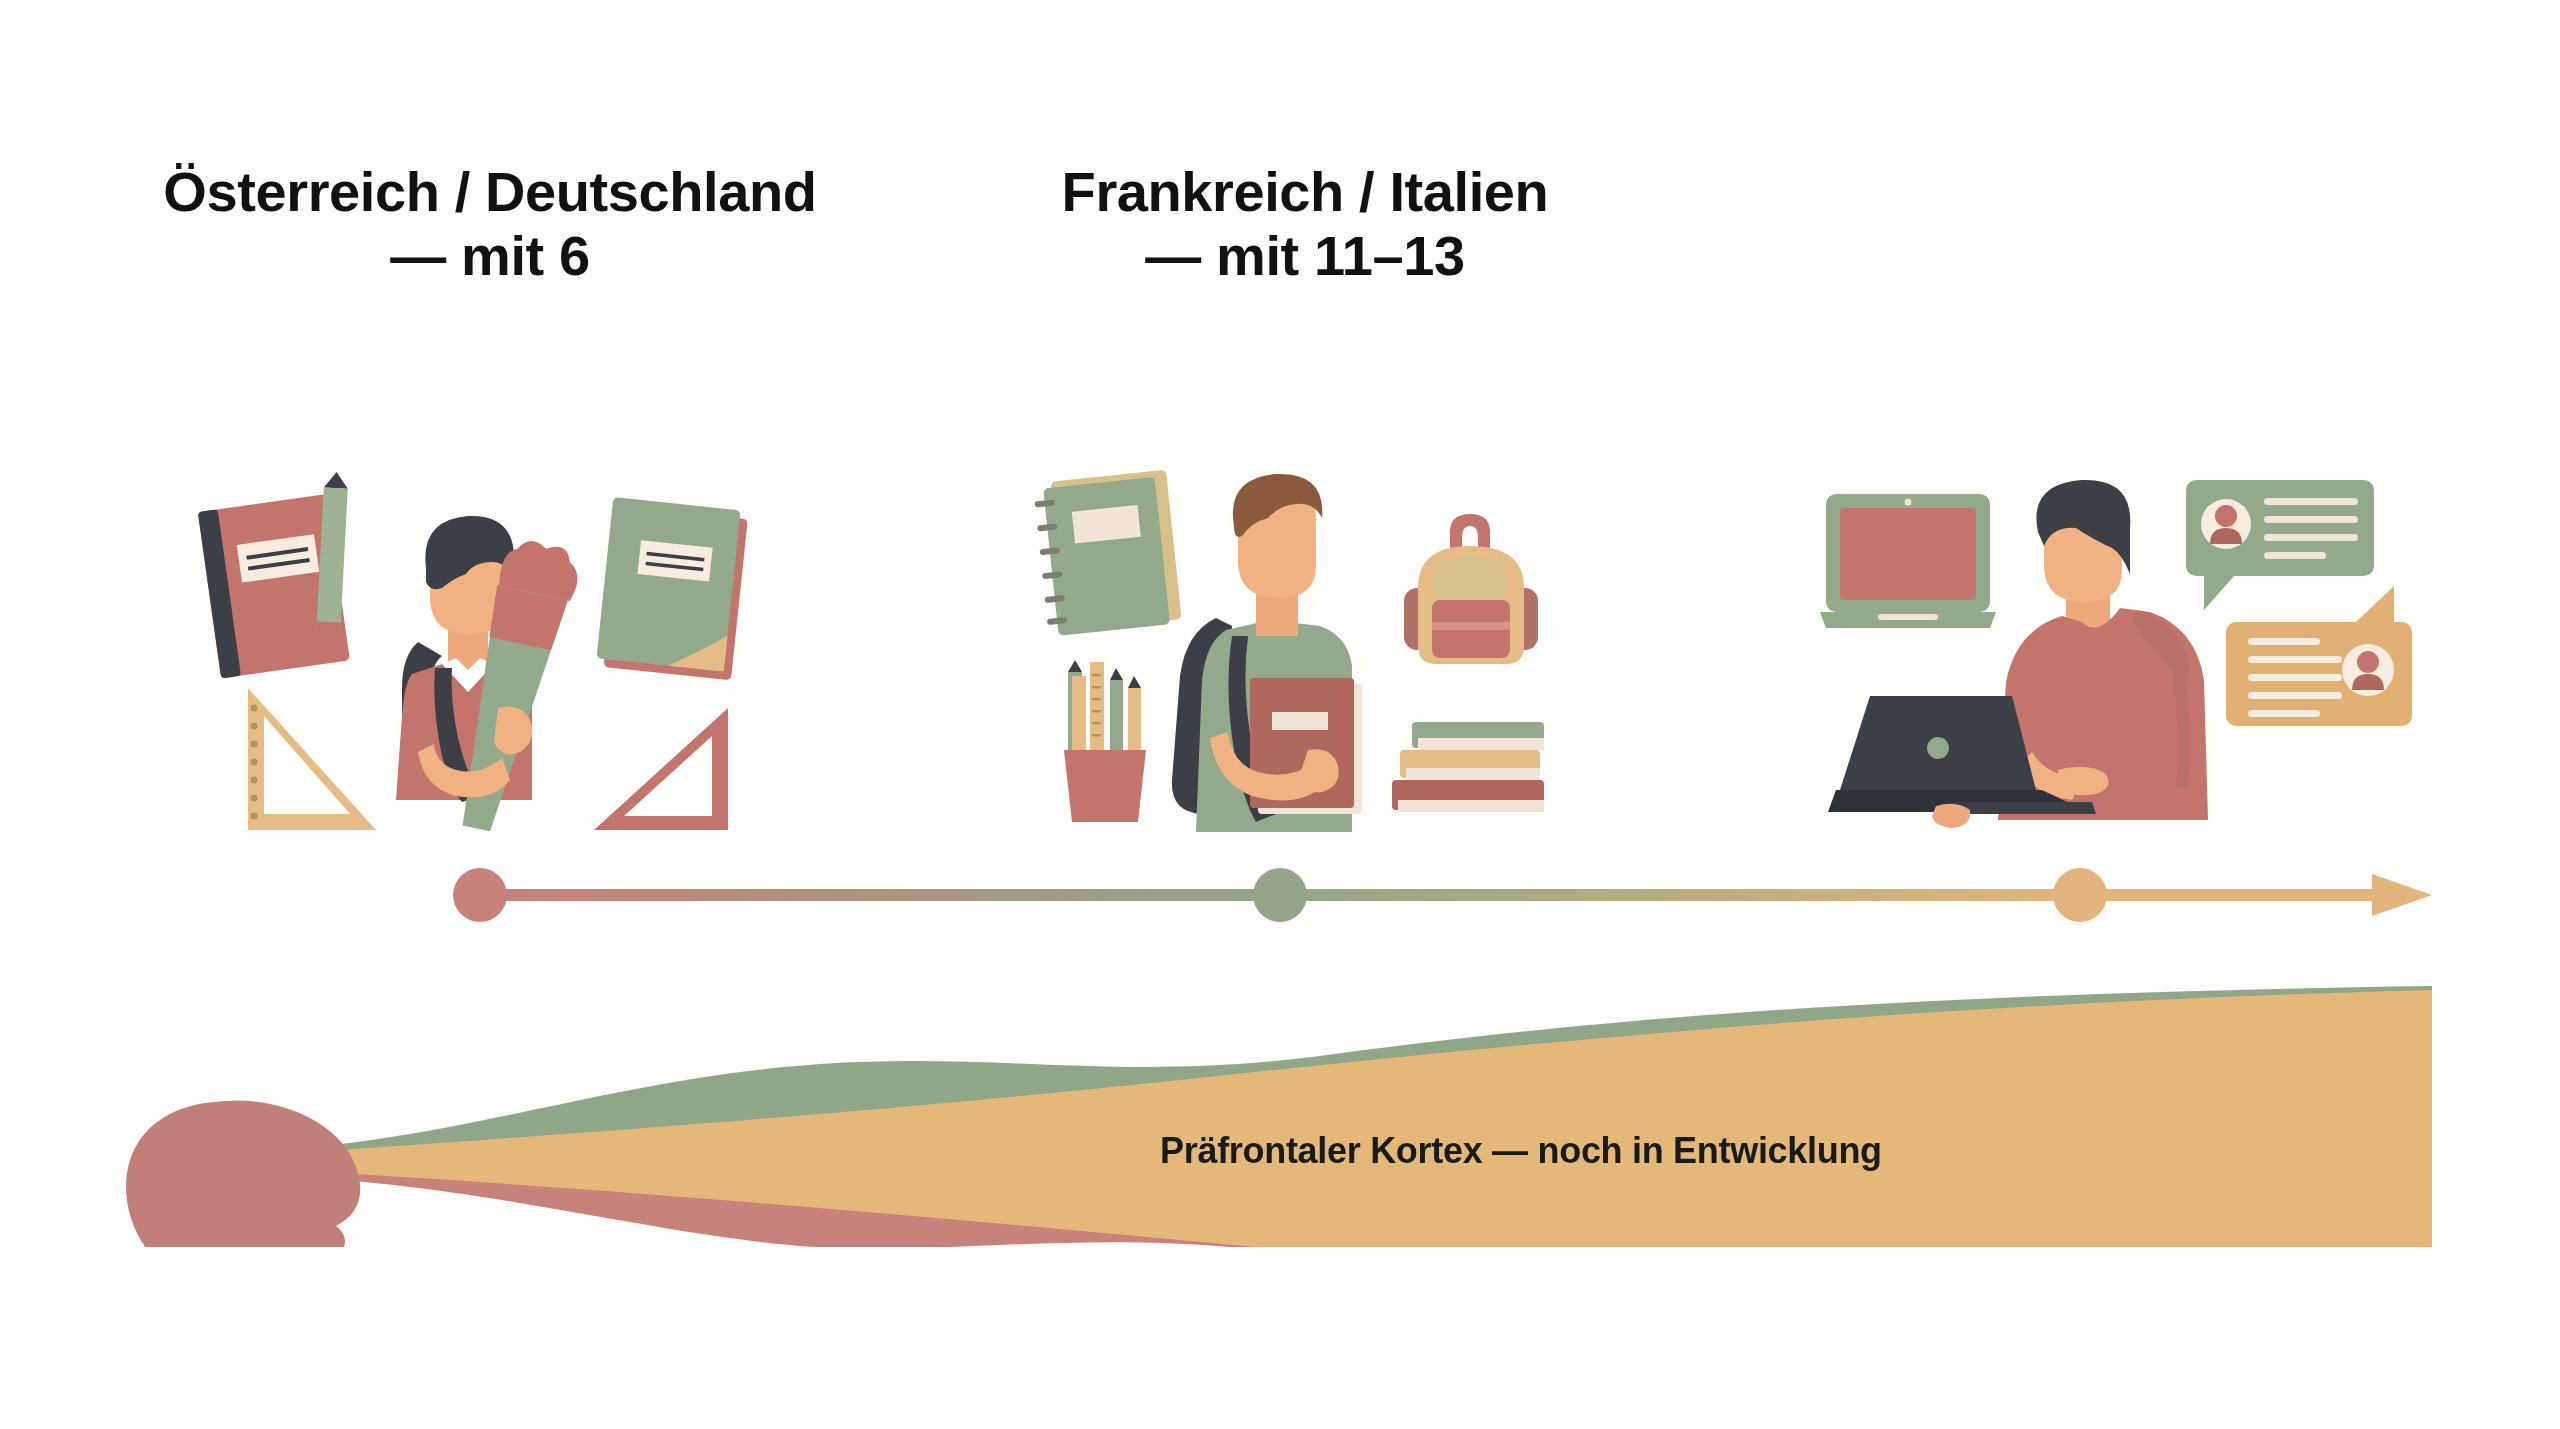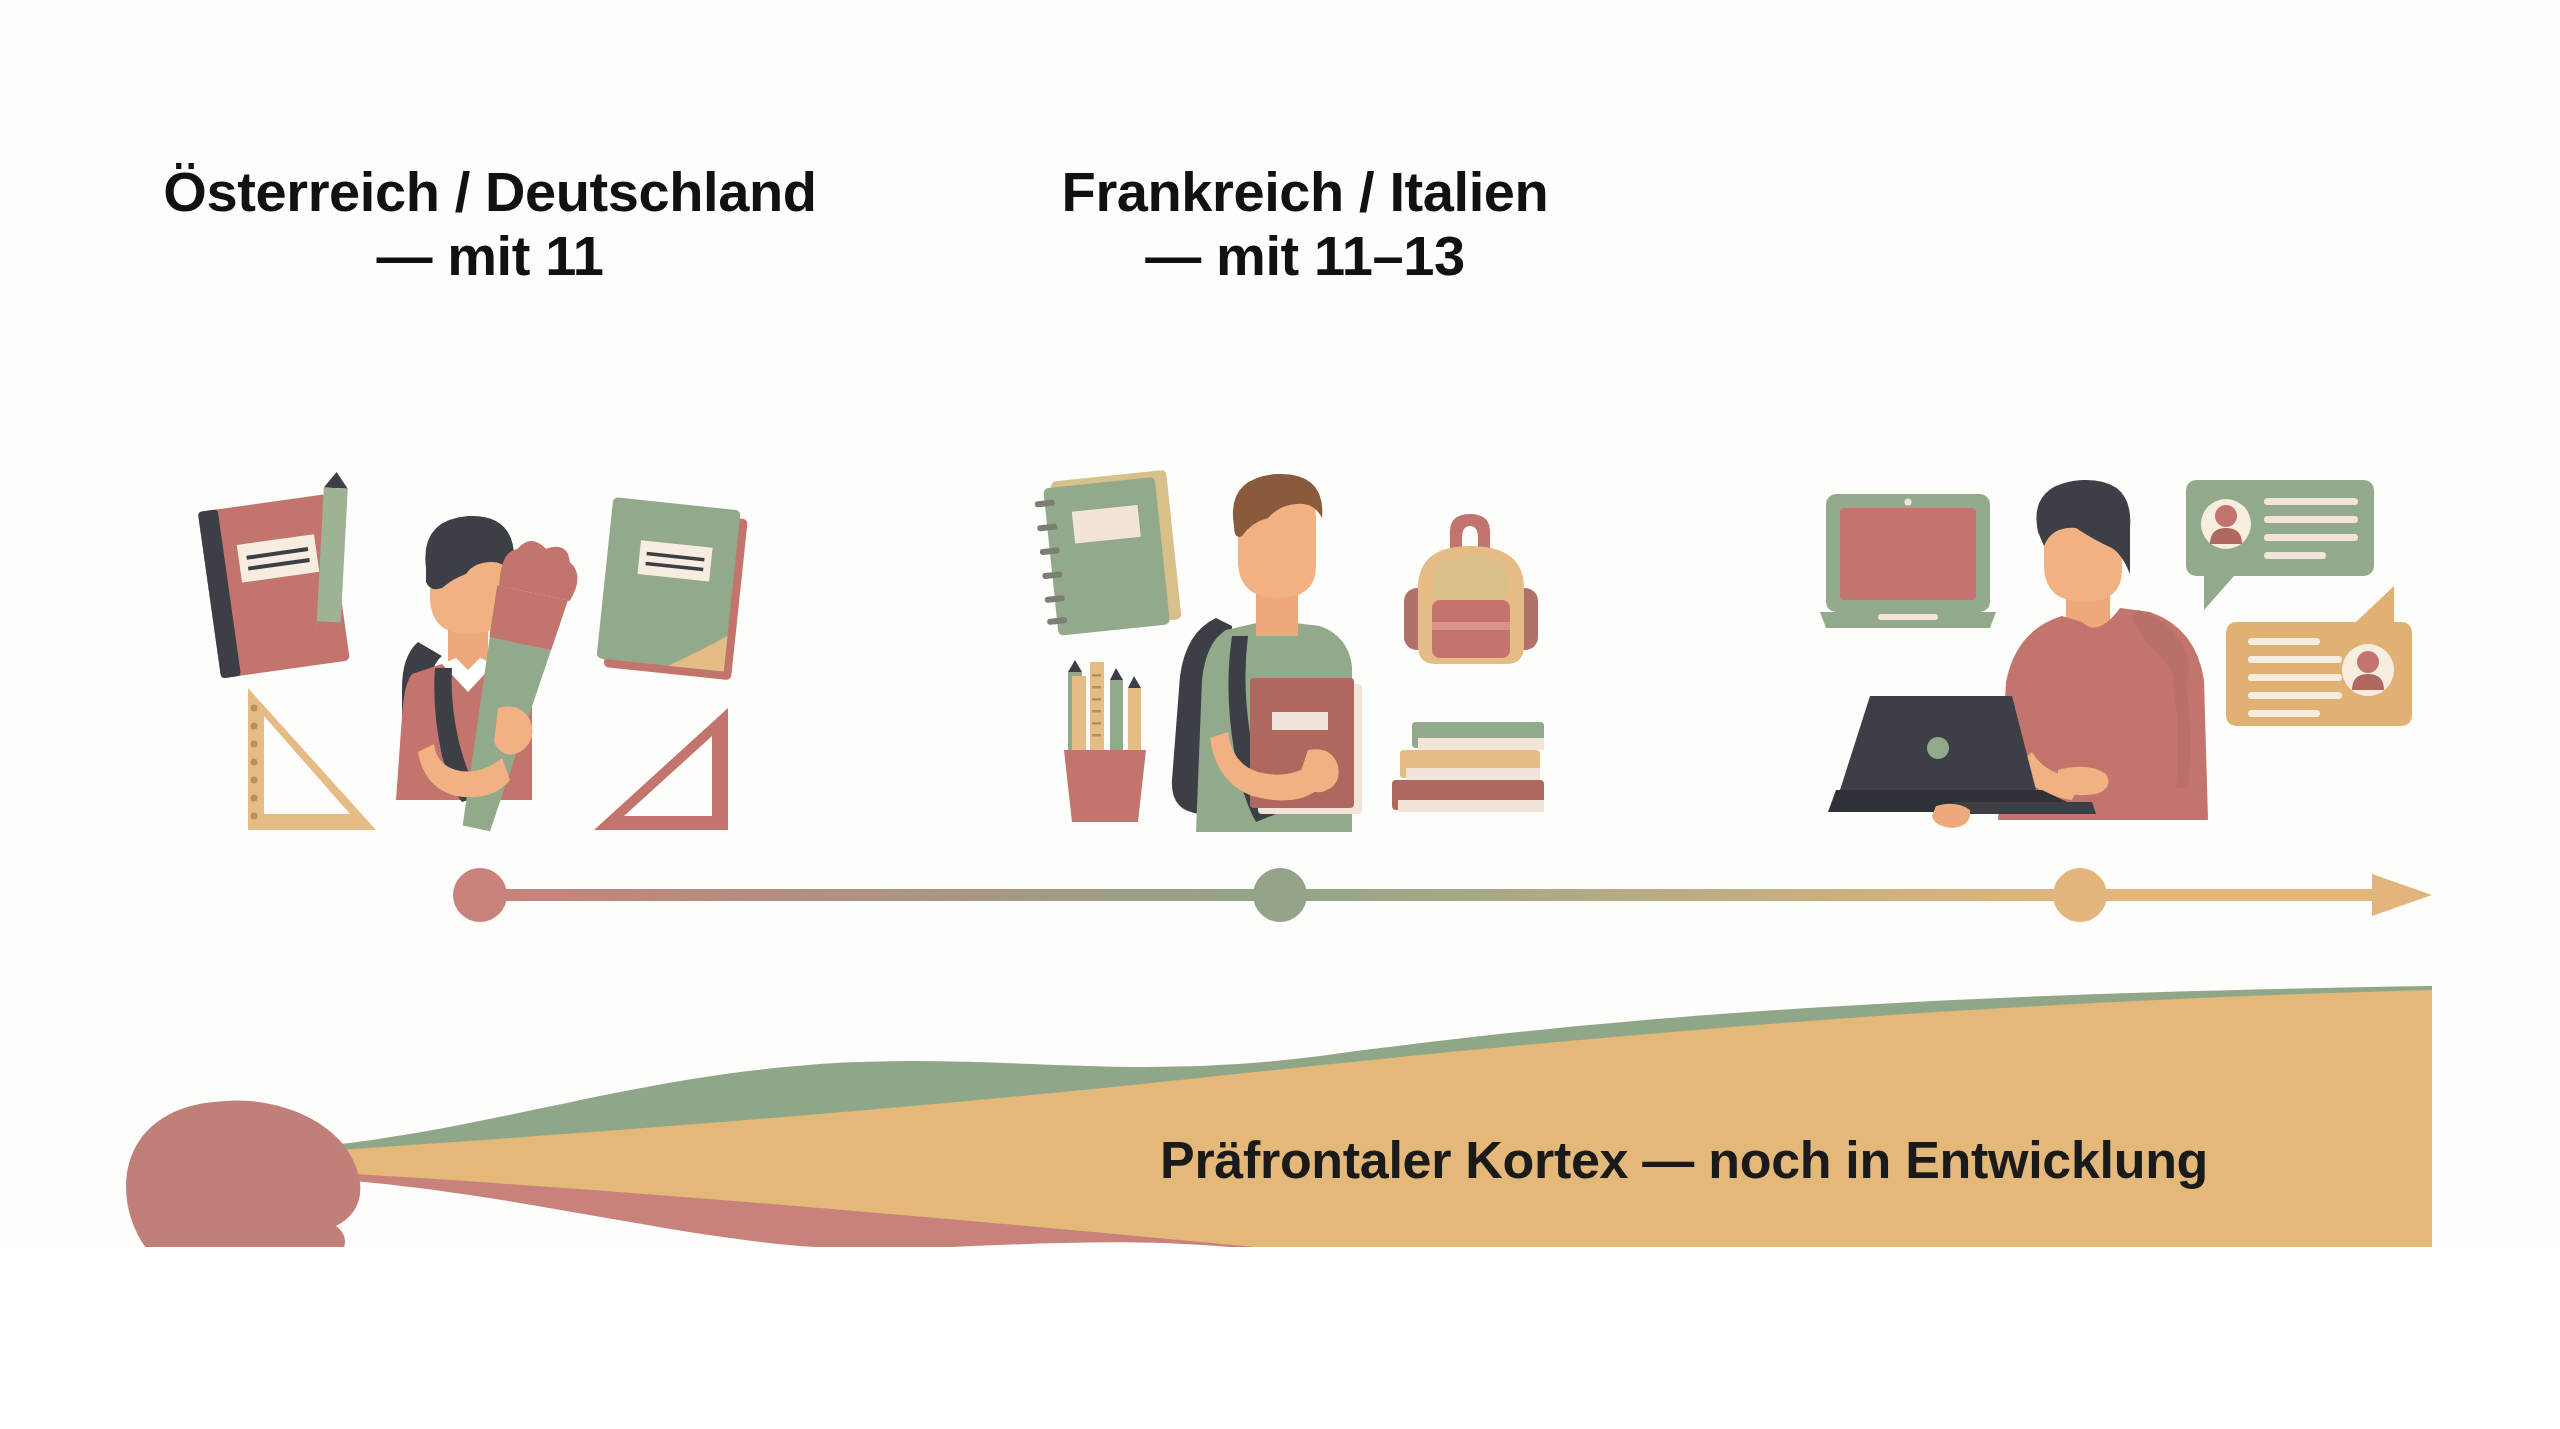--- a/index.html
+++ b/index.html
@@ -60,33 +60,33 @@
   }
   #brain-ribbons svg { display: block; width: 100%; height: 100%; }
 
   
   #caption {
     position: absolute;
     left: 1160px;
     top: 1130px;
     color: #1a1a1a;
     font-weight: bold;
-    font-size: 52px;
+    font-size: 36px;
     letter-spacing: -0.3px;
     white-space: nowrap;
   }
 </style>
 </head>
 <body>
 
 <div id="stage">
 
   <div id="heading-1" class="col-heading">
     <span>Österreich / Deutschland</span>
-    <span class="line2">— mit 11</span>
+    <span class="line2">— mit 6</span>
   </div>
 
   <div id="heading-2" class="col-heading">
     <span>Frankreich / Italien</span>
     <span class="line2">— mit 11–13</span>
   </div>
 
 
   <div id="illus-1" class="illus">
     <svg viewBox="0 0 620 380" xmlns="http://www.w3.org/2000/svg">

